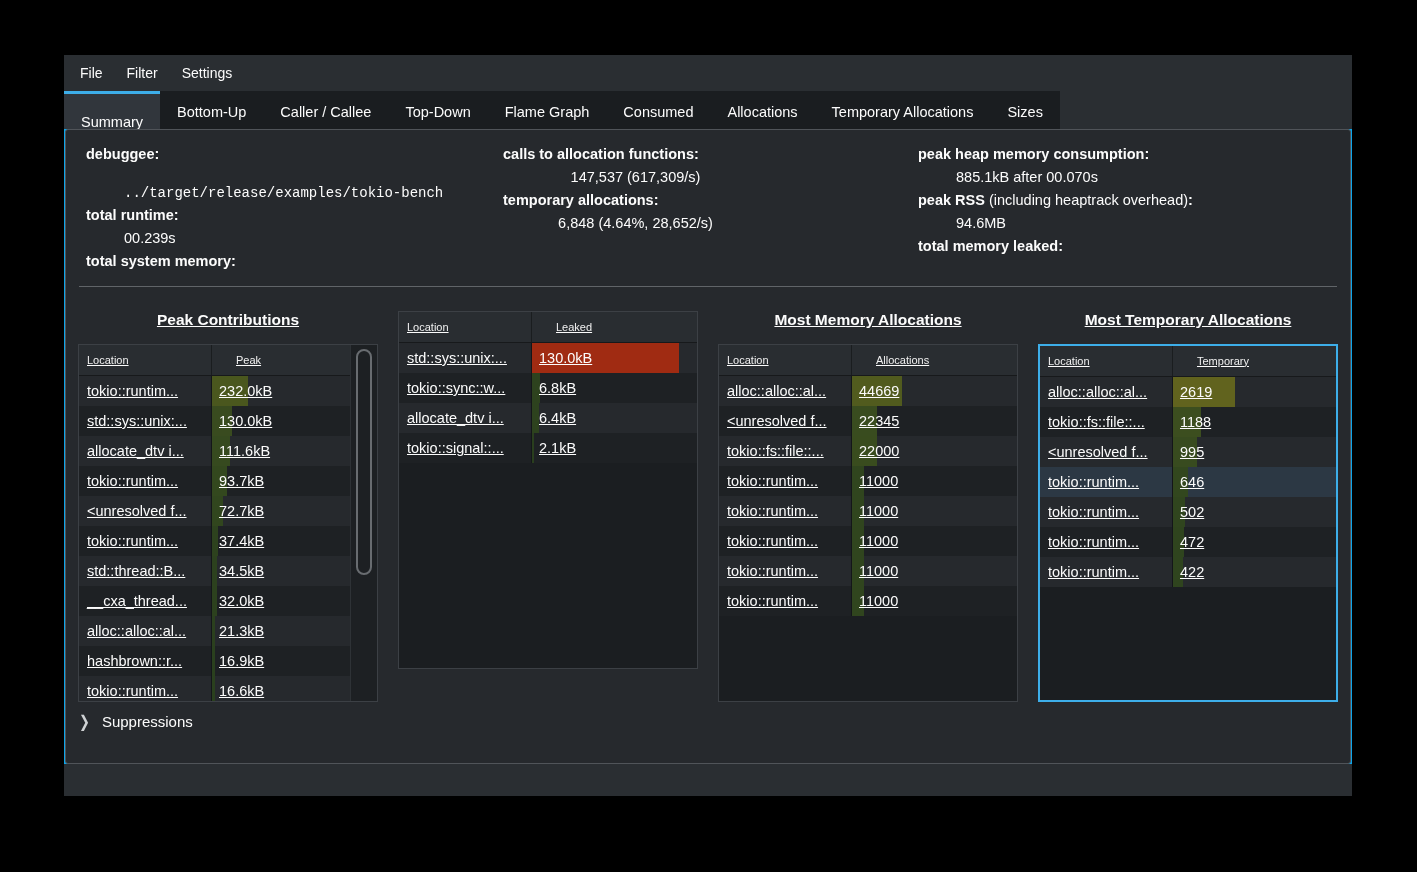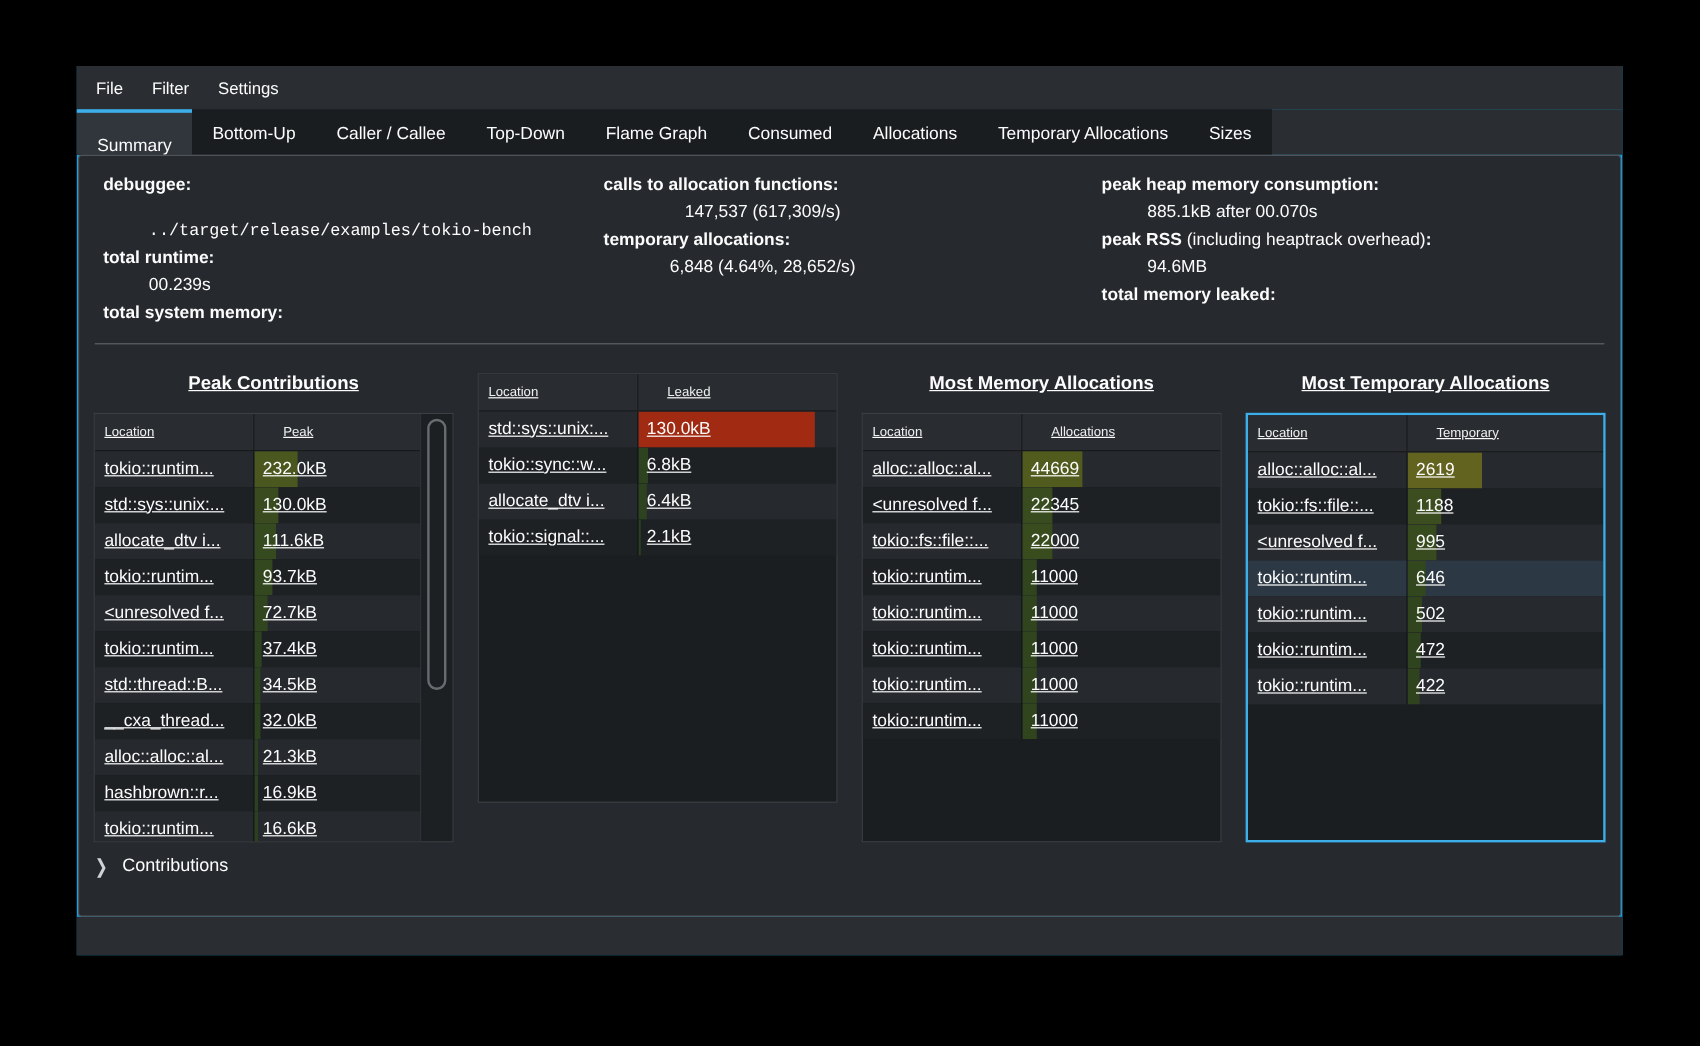--- a/index.html
+++ b/index.html
@@ -345,20 +345,20 @@
             <div class="trow">
               <div class="col-loc">tokio::runtim...</div>
               <div class="cell-val"><div class="cost-bar" style="width: 6.2%; background: rgb(47, 68, 30);"></div><span class="txt">422</span></div>
             </div>
           </div>
         </div>
       </div>
 
     <div class="suppressions">
       <span class="chevron">❯</span>
-      <span>Contributions</span>
+      <span>Suppressions</span>
     </div>
 
   </div>
 
   <div class="status-strip"></div>
 
 </div>
 
 </body></html>

